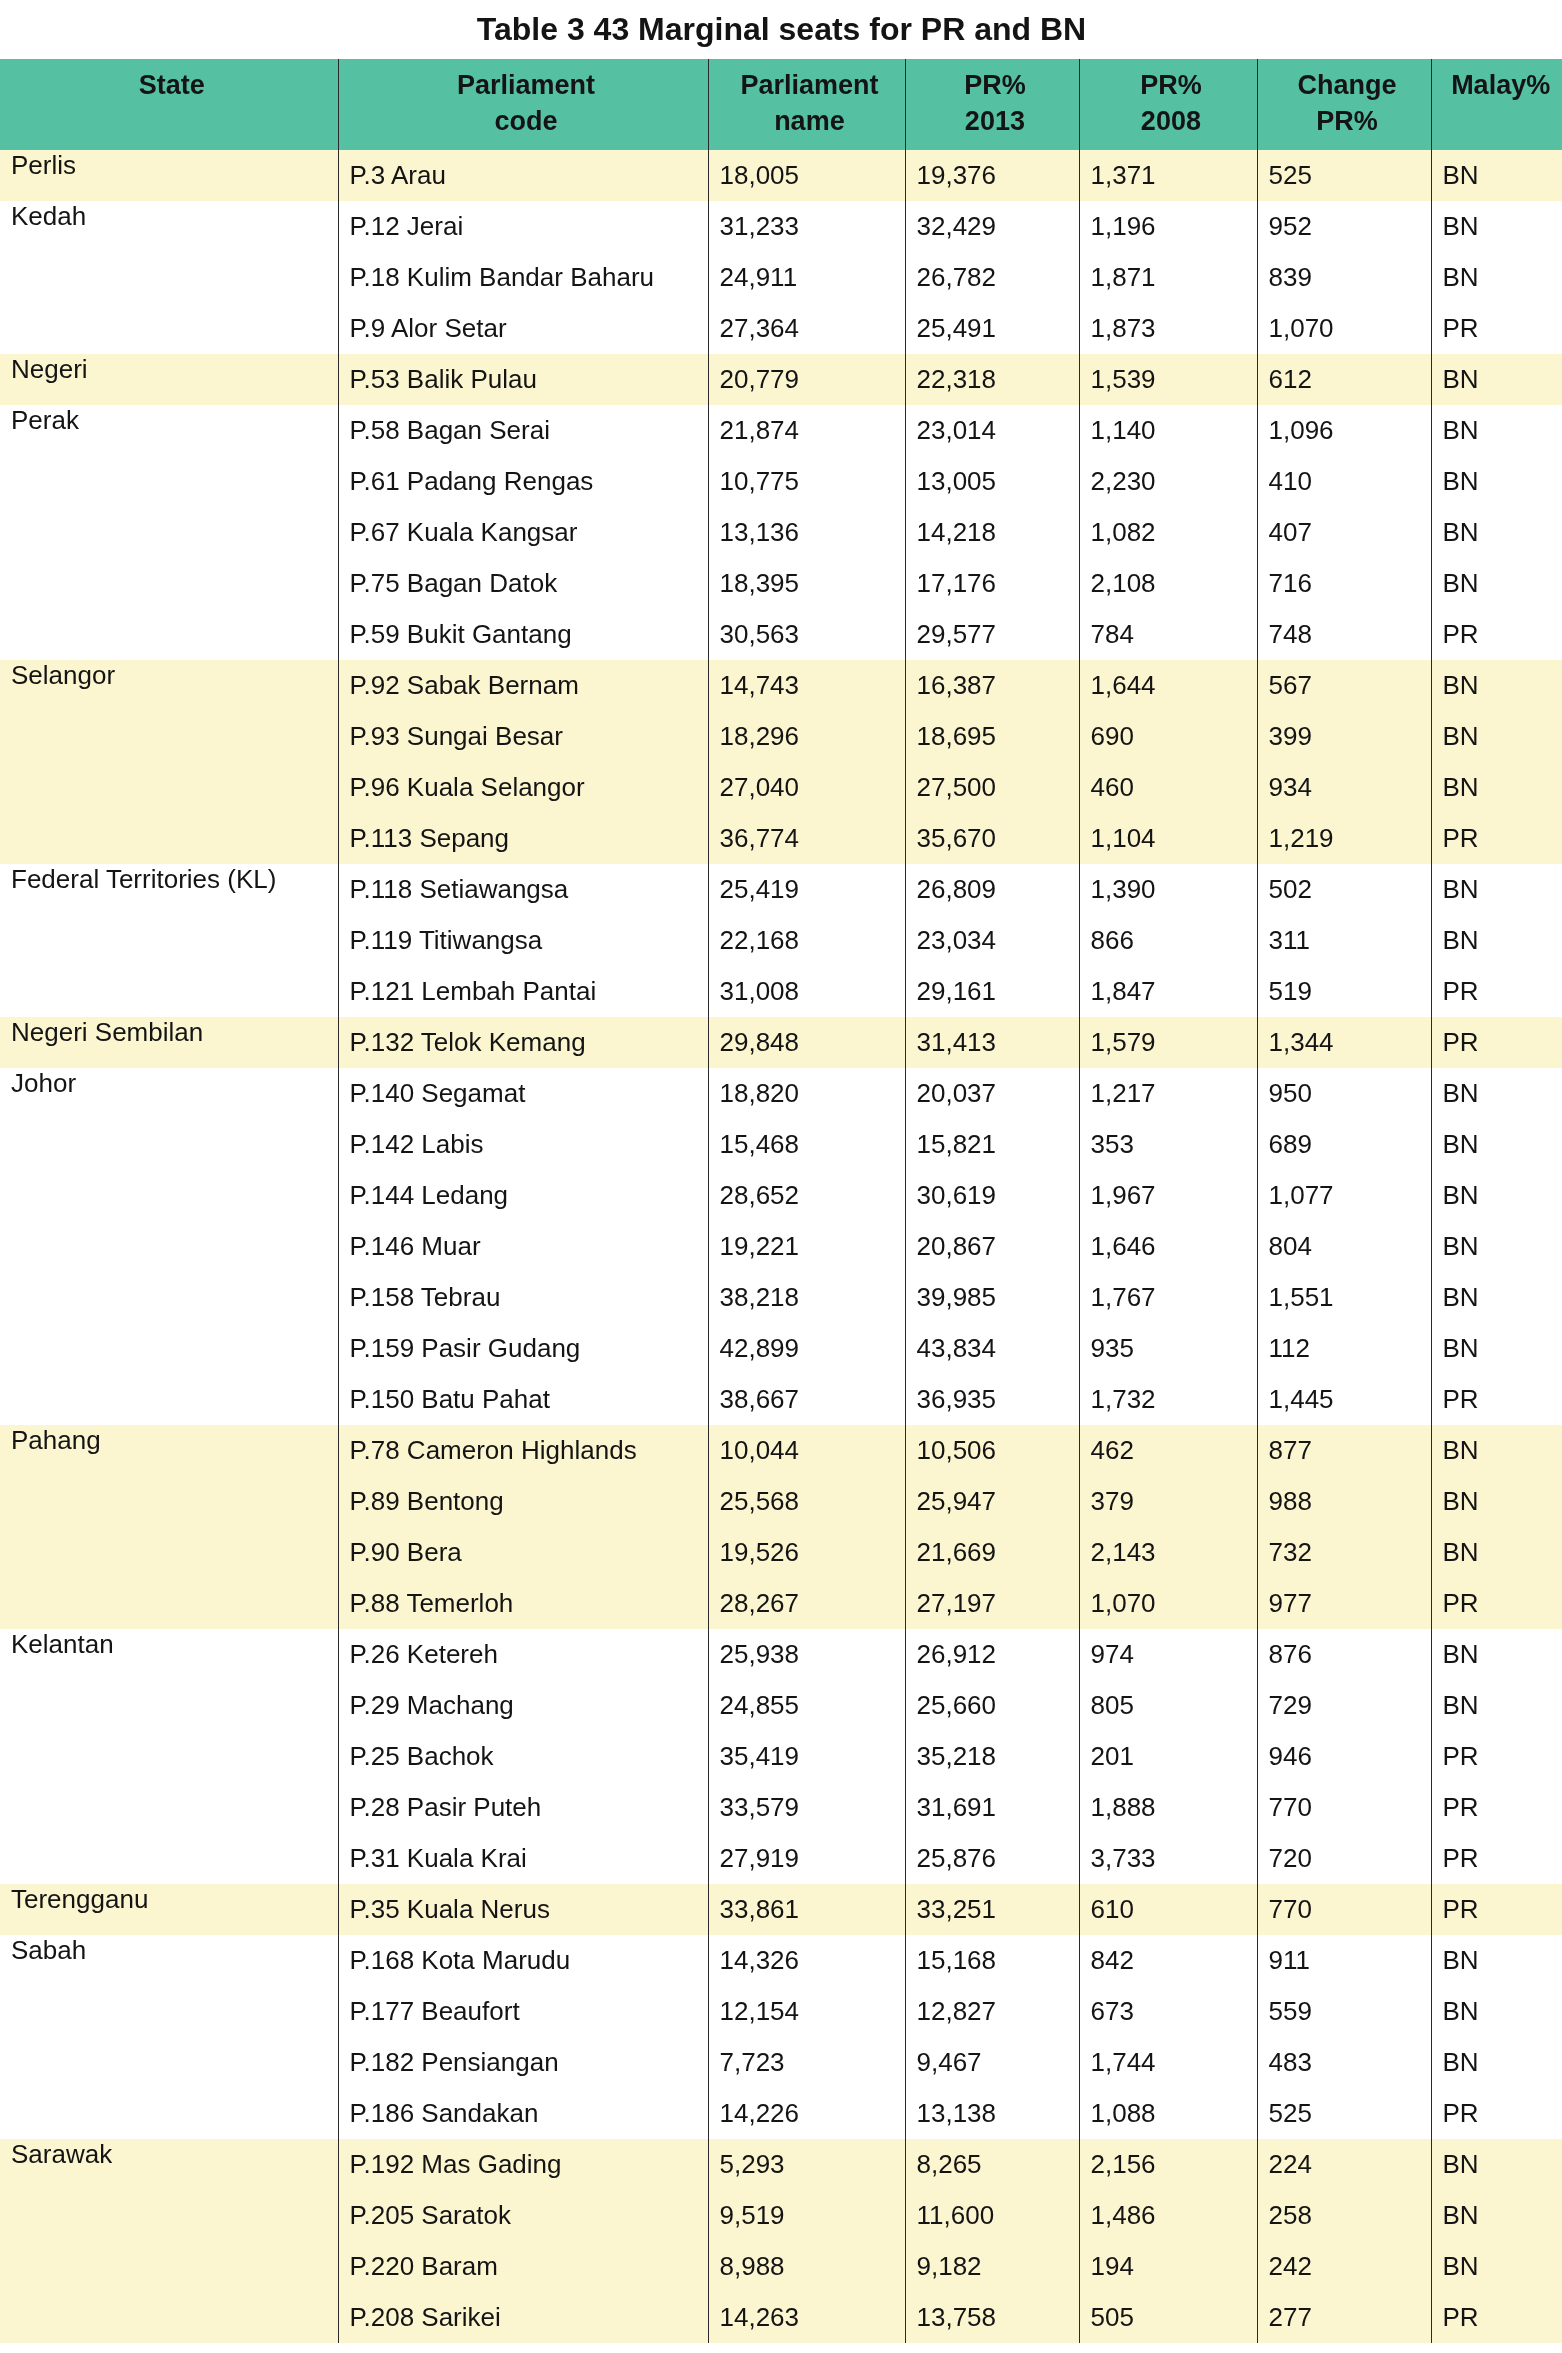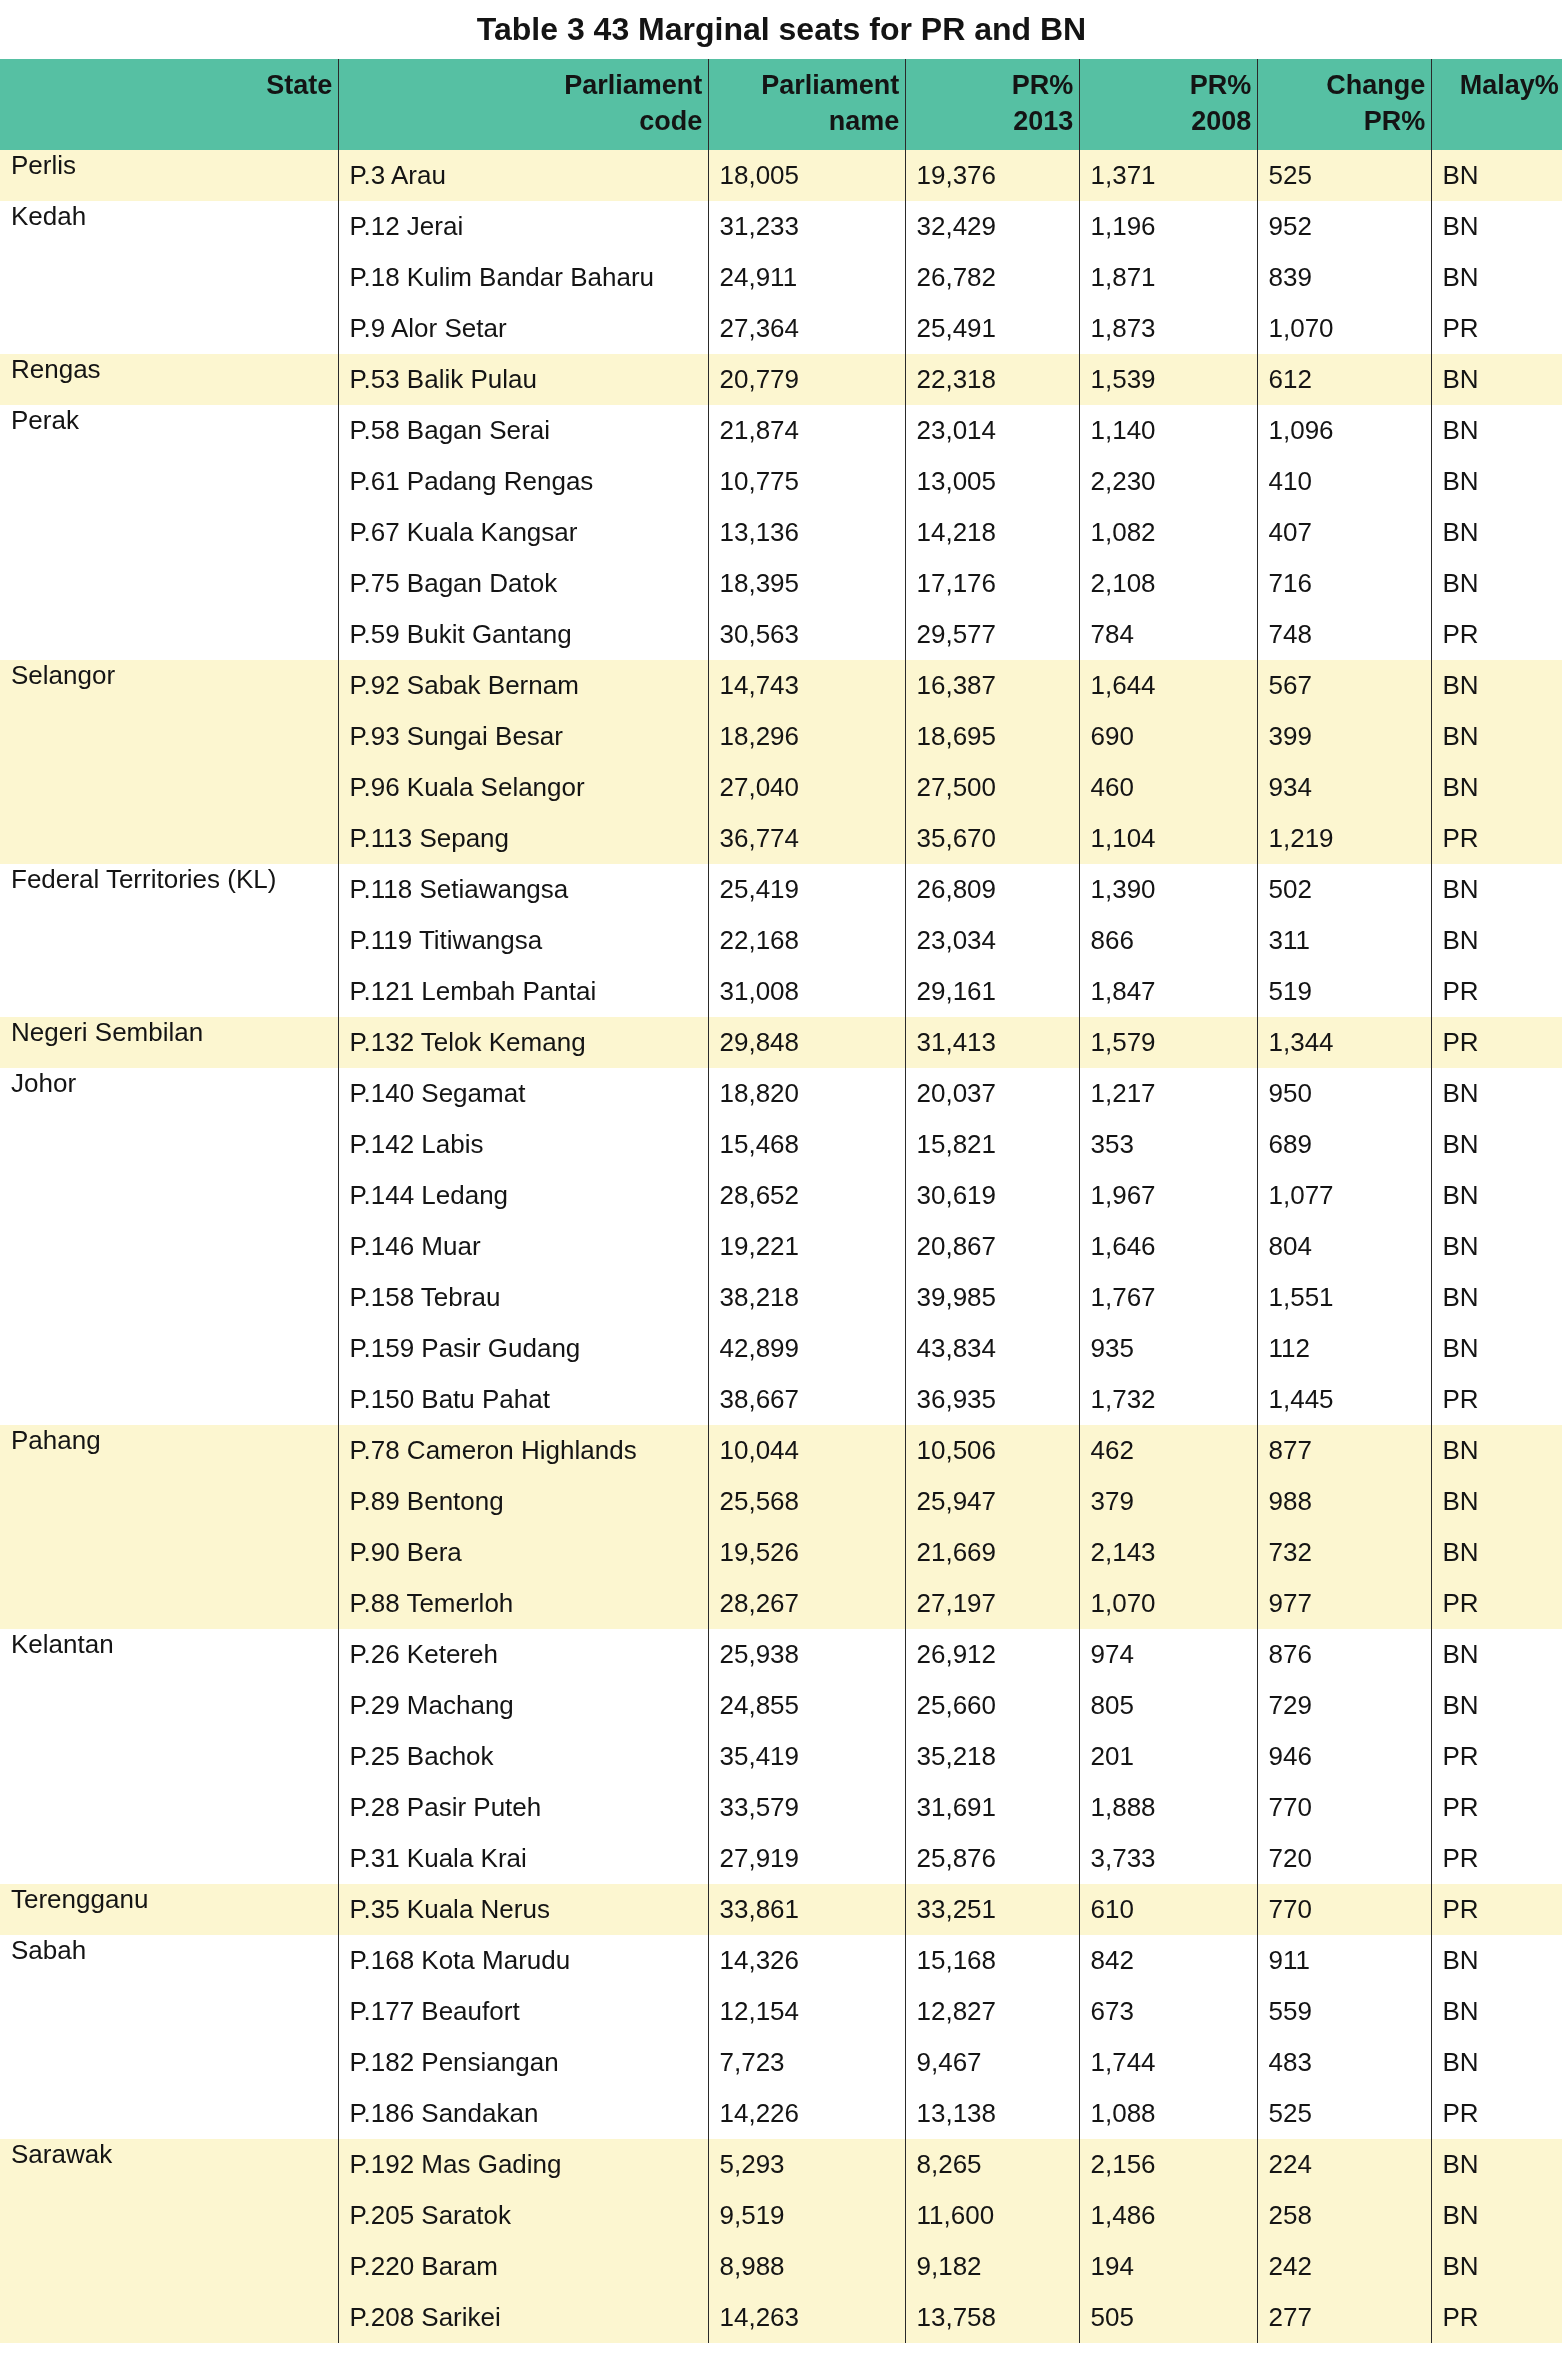--- a/index.html
+++ b/index.html
@@ -23,21 +23,21 @@
     font-size:32px;font-weight:bold;letter-spacing:0px;
   }
   table{
     border-collapse:collapse;table-layout:fixed;
     width:1563px;
   }
   thead th{
     background:var(--header-bg);
     height:82px;
     vertical-align:top;
-    text-align:right;
+    text-align:center;
     padding:9.4px 5.2px 0 11px;
     font-size:27px;font-weight:bold;
     white-space:pre-line;
     line-height:1.33;
   }
   tbody td{
     height:51px;
     font-size:26px;
     padding:0 5.2px 0 11px;
     vertical-align:middle;
@@ -110,21 +110,21 @@
       </tr>
       <tr>
         <td class="bl">P.9 Alor Setar</td>
         <td class="bl">27,364</td>
         <td class="bl">25,491</td>
         <td class="bl">1,873</td>
         <td class="bl">1,070</td>
         <td class="bl">PR</td>
       </tr>
       <tr class="stripe">
-        <td class="col-state" rowspan="1">Rengas</td>
+        <td class="col-state" rowspan="1">Negeri</td>
         <td class="bl">P.53 Balik Pulau</td>
         <td class="bl">20,779</td>
         <td class="bl">22,318</td>
         <td class="bl">1,539</td>
         <td class="bl">612</td>
         <td class="bl">BN</td>
       </tr>
       <tr>
         <td class="col-state" rowspan="5">Perak</td>
         <td class="bl">P.58 Bagan Serai</td>

